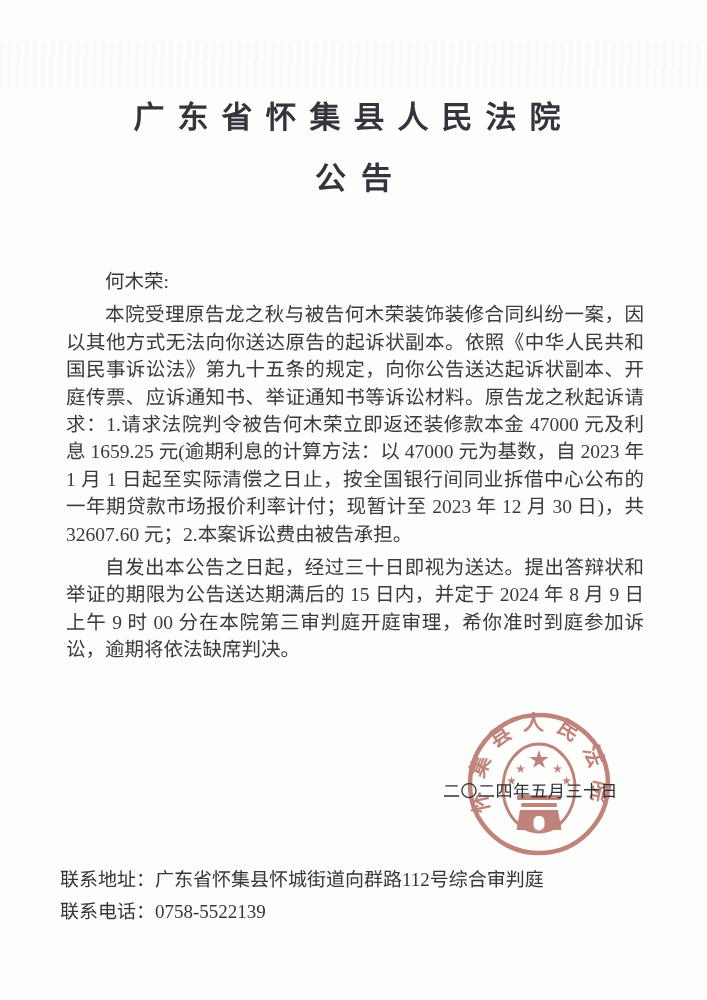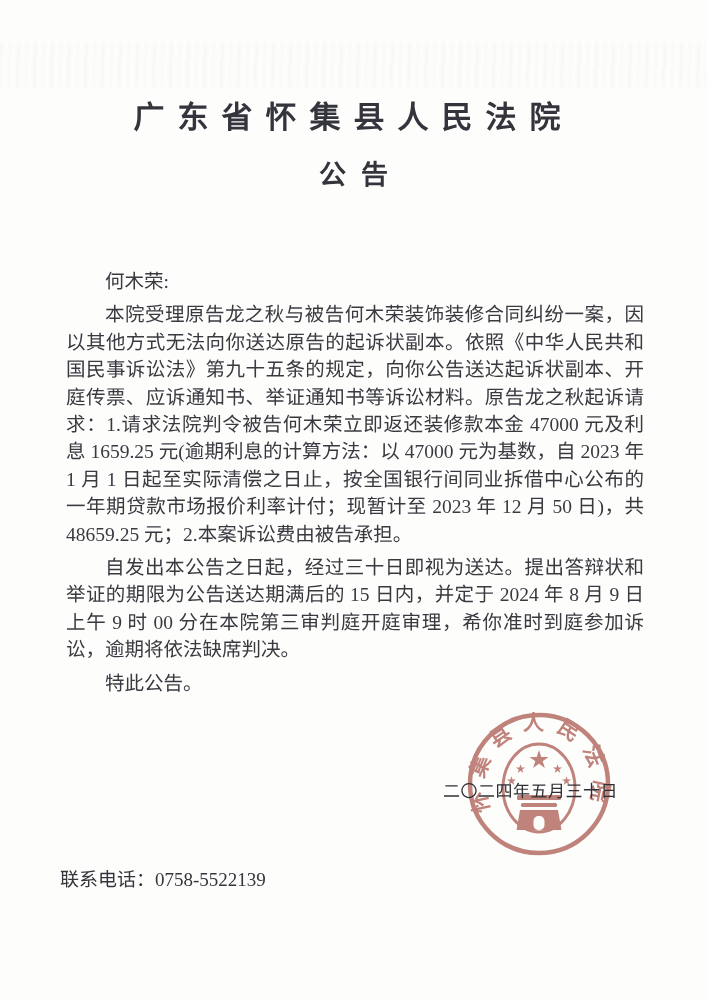--- a/index.html
+++ b/index.html
@@ -41,21 +41,21 @@
     font-weight: bold;
     letter-spacing: 13px;
     color: #34353c;
     white-space: nowrap;
   }
   .doc-title {
     position: absolute;
     left: 0; top: 153px;
     width: 707px;
     text-align: center;
-    font-size: 27px;
+    font-size: 31px;
     font-weight: bold;
     letter-spacing: 15px;
     text-indent: 15px; 
     color: #34353c;
   }
   .case-number {
     position: absolute;
     left: 365px; top: 240px;
     font-size: 19px;
     letter-spacing: 1px;
@@ -111,23 +111,22 @@
 
   <div class="scan-noise"></div>
 
   <div class="court-name">广东省怀集县人民法院</div>
 
   <div class="doc-title">公告</div>
 
 
   <div class="body-text">
     <p class="addressee">何木荣:</p>
-    <p>本院受理原告龙之秋与被告何木荣装饰装修合同纠纷一案，因以其他方式无法向你送达原告的起诉状副本。依照《中华人民共和国民事诉讼法》第九十五条的规定，向你公告送达起诉状副本、开庭传票、应诉通知书、举证通知书等诉讼材料。原告龙之秋起诉请求：1.请求法院判令被告何木荣立即返还装修款本金 47000 元及利息 1659.25 元(逾期利息的计算方法：以 47000 元为基数，自 2023 年 1 月 1 日起至实际清偿之日止，按全国银行间同业拆借中心公布的一年期贷款市场报价利率计付；现暂计至 2023 年 12 月 50 日)，共 48659.25 元；2.本案诉讼费由被告承担。</p>
+    <p>本院受理原告龙之秋与被告何木荣装饰装修合同纠纷一案，因以其他方式无法向你送达原告的起诉状副本。依照《中华人民共和国民事诉讼法》第九十五条的规定，向你公告送达起诉状副本、开庭传票、应诉通知书、举证通知书等诉讼材料。原告龙之秋起诉请求：1.请求法院判令被告何木荣立即返还装修款本金 47000 元及利息 1659.25 元(逾期利息的计算方法：以 47000 元为基数，自 2023 年 1 月 1 日起至实际清偿之日止，按全国银行间同业拆借中心公布的一年期贷款市场报价利率计付；现暂计至 2023 年 12 月 30 日)，共 32607.60 元；2.本案诉讼费由被告承担。</p>
     <p>自发出本公告之日起，经过三十日即视为送达。提出答辩状和举证的期限为公告送达期满后的 15 日内，并定于 2024 年 8 月 9 日上午 9 时 00 分在本院第三审判庭开庭审理，希你准时到庭参加诉讼，逾期将依法缺席判决。</p>
-    <p>特此公告。</p>
   </div>
 
   <svg class="seal" viewBox="0 0 150 150" xmlns="http://www.w3.org/2000/svg" xmlns:xlink="http://www.w3.org/1999/xlink">
     <defs>
       <path id="sealTextArc" d="M 32.4 108.3 A 54 54 0 1 1 117.6 108.3" fill="none"></path>
       <path id="unitStar" d="M0,-1 L0.2245,-0.309 0.951,-0.309 0.3633,0.118 0.5878,0.809 0,0.382 -0.5878,0.809 -0.3633,0.118 -0.951,-0.309 -0.2245,-0.309 Z"></path>
     </defs>
 
     <circle cx="75" cy="75" r="69" fill="none" stroke="#b2695f" stroke-width="4.5"></circle>
 
@@ -148,17 +147,20 @@
         <path d="M56,101 L94,101 L97.5,121 L52.5,121 Z"></path>
         <rect x="69.5" y="107" width="11" height="14" rx="5" fill="#fdfdfc"></rect>
       </g>
     </g>
   </svg>
 
   <div class="issue-date">二〇二四年五月三十日</div>
 
   <div class="contact">
     <div class="row">
+      <span>联系地址：</span><span>广东省怀集县怀城街道向群路112号综合审判庭</span>
+    </div>
+    <div class="row">
       <span>联系电话：</span><span>0758-5522139</span>
     </div>
   </div>
 
 </div>
 
 </body></html>

